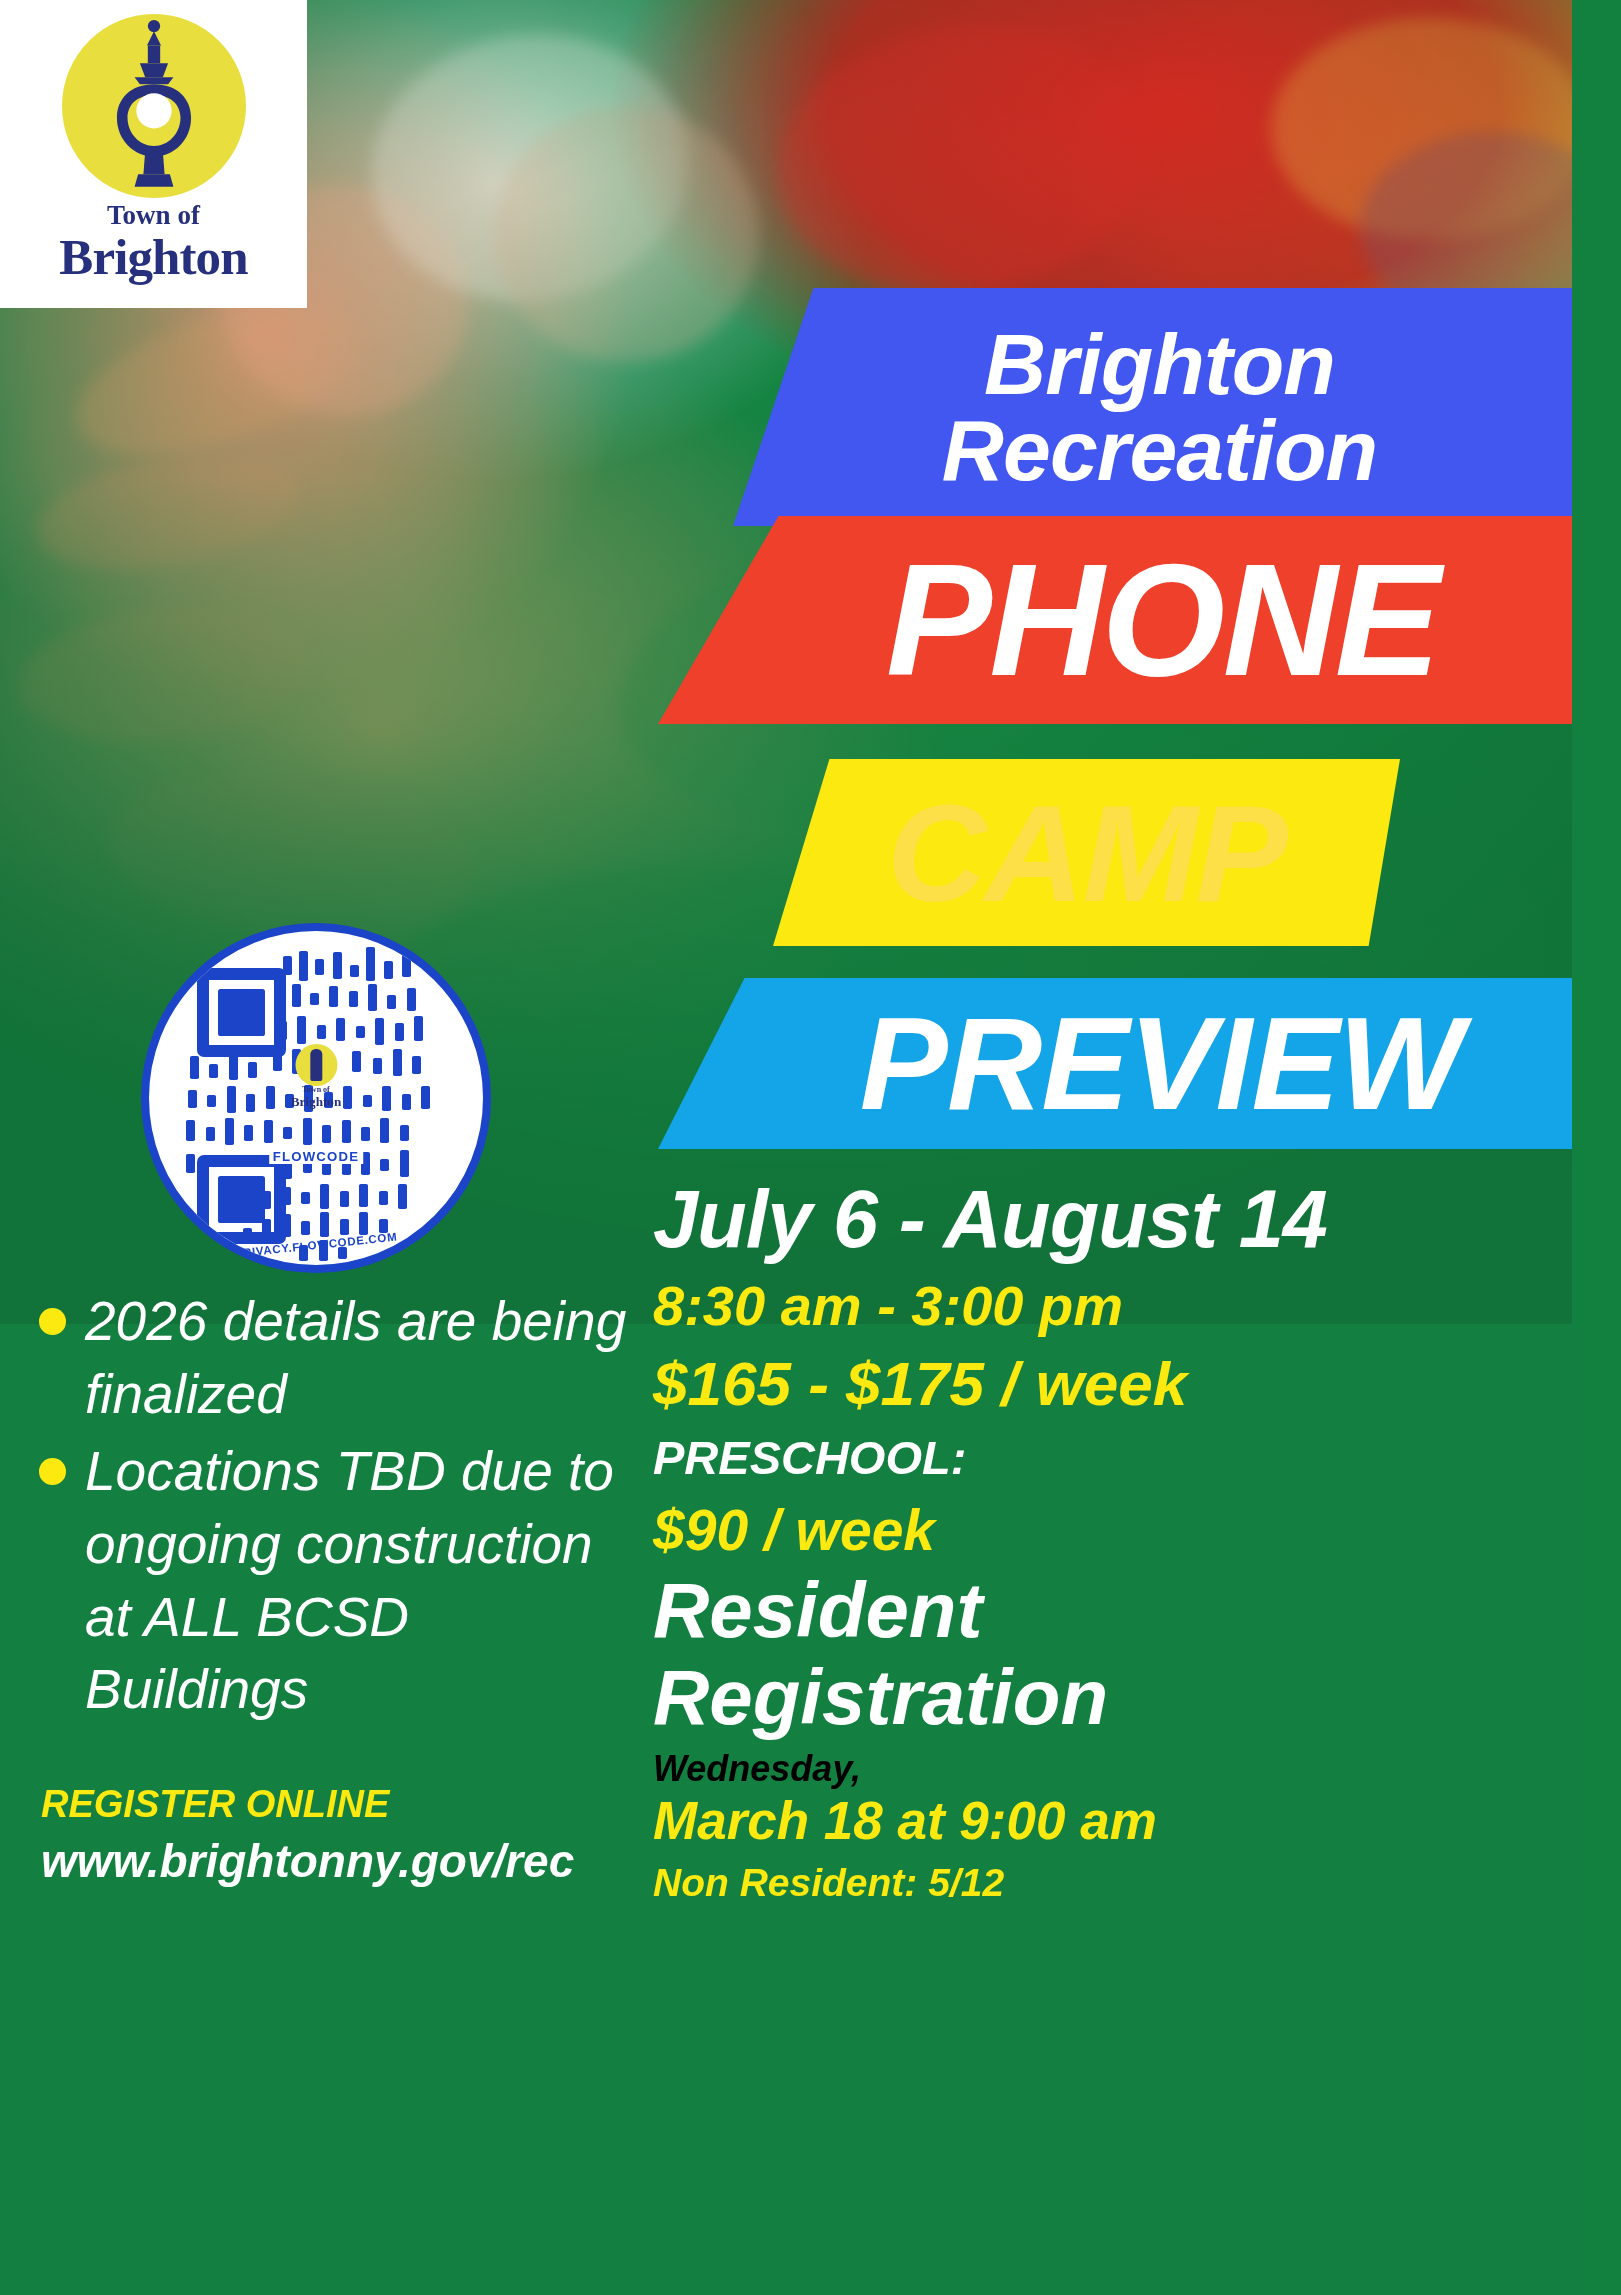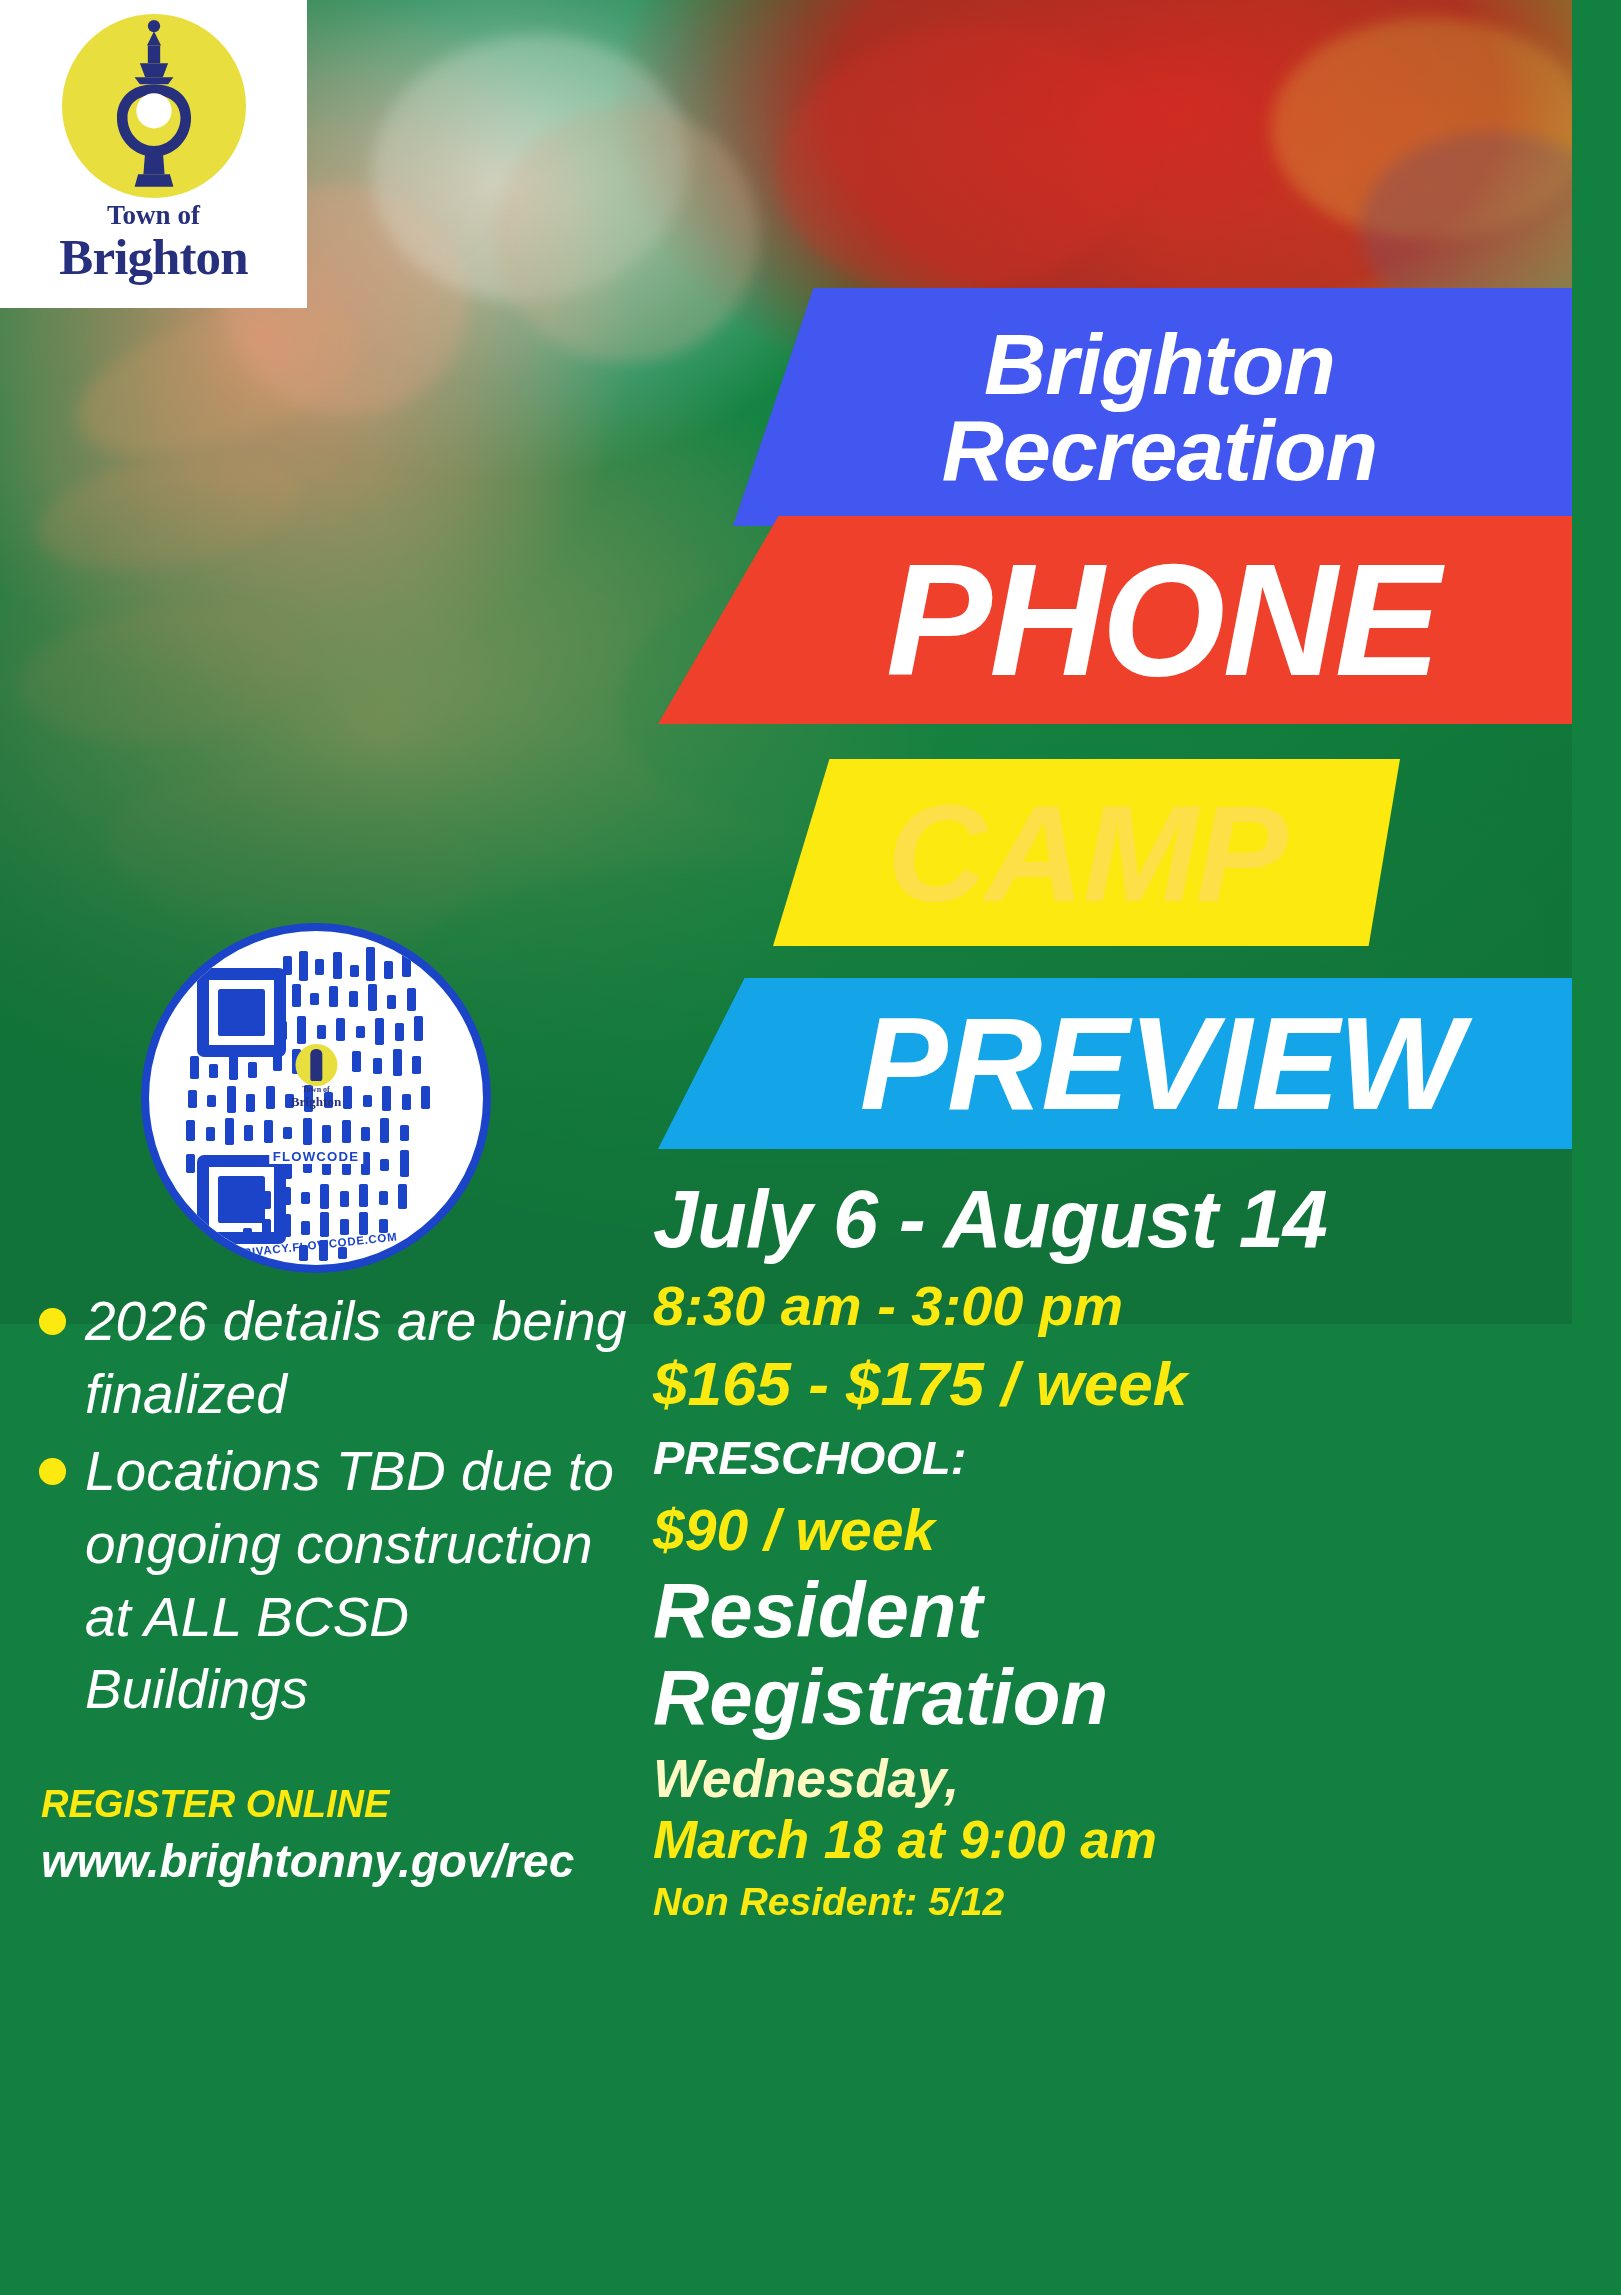--- a/index.html
+++ b/index.html
@@ -139,21 +139,21 @@
   }
   .r-line{font-style:italic;font-weight:bold;line-height:1.12;white-space:nowrap;}
   .r-dates{font-size:81px;color:#ffffff;letter-spacing:-0.9px;}
   .r-time{font-size:56px;color:#fbe90f;margin-top:10.6px;}
   .r-grades{font-size:53px;color:#ffffff;margin-top:12.4px;}
   .r-price{font-size:62px;color:#fbe90f;margin-top:10.6px;}
   .r-pre{font-size:47px;color:#ffffff;margin-top:14px;}
   .r-preages{font-size:44px;color:#ffffff;margin-top:1.8px;}
   .r-pre90{font-size:57px;color:#fbe90f;margin-top:14px;}
   .r-res{font-size:78px;color:#ffffff;margin-top:8.8px;line-height:1.0;}
-  .r-wed{font-size:53px;color:#fef9c3;margin-top:12.4px;}
+  .r-wed{font-size:36px;color:#000000;margin-top:12.4px;}
   .r-march{font-size:53px;color:#fbe90f;margin-top:1.8px;}
   .r-nonres{font-size:39px;color:#fbe90f;margin-top:10.6px;}
 </style>
 </head>
 <body>
 
 <div class="poster">
 
   <div class="photo">
     <div class="base"></div>

